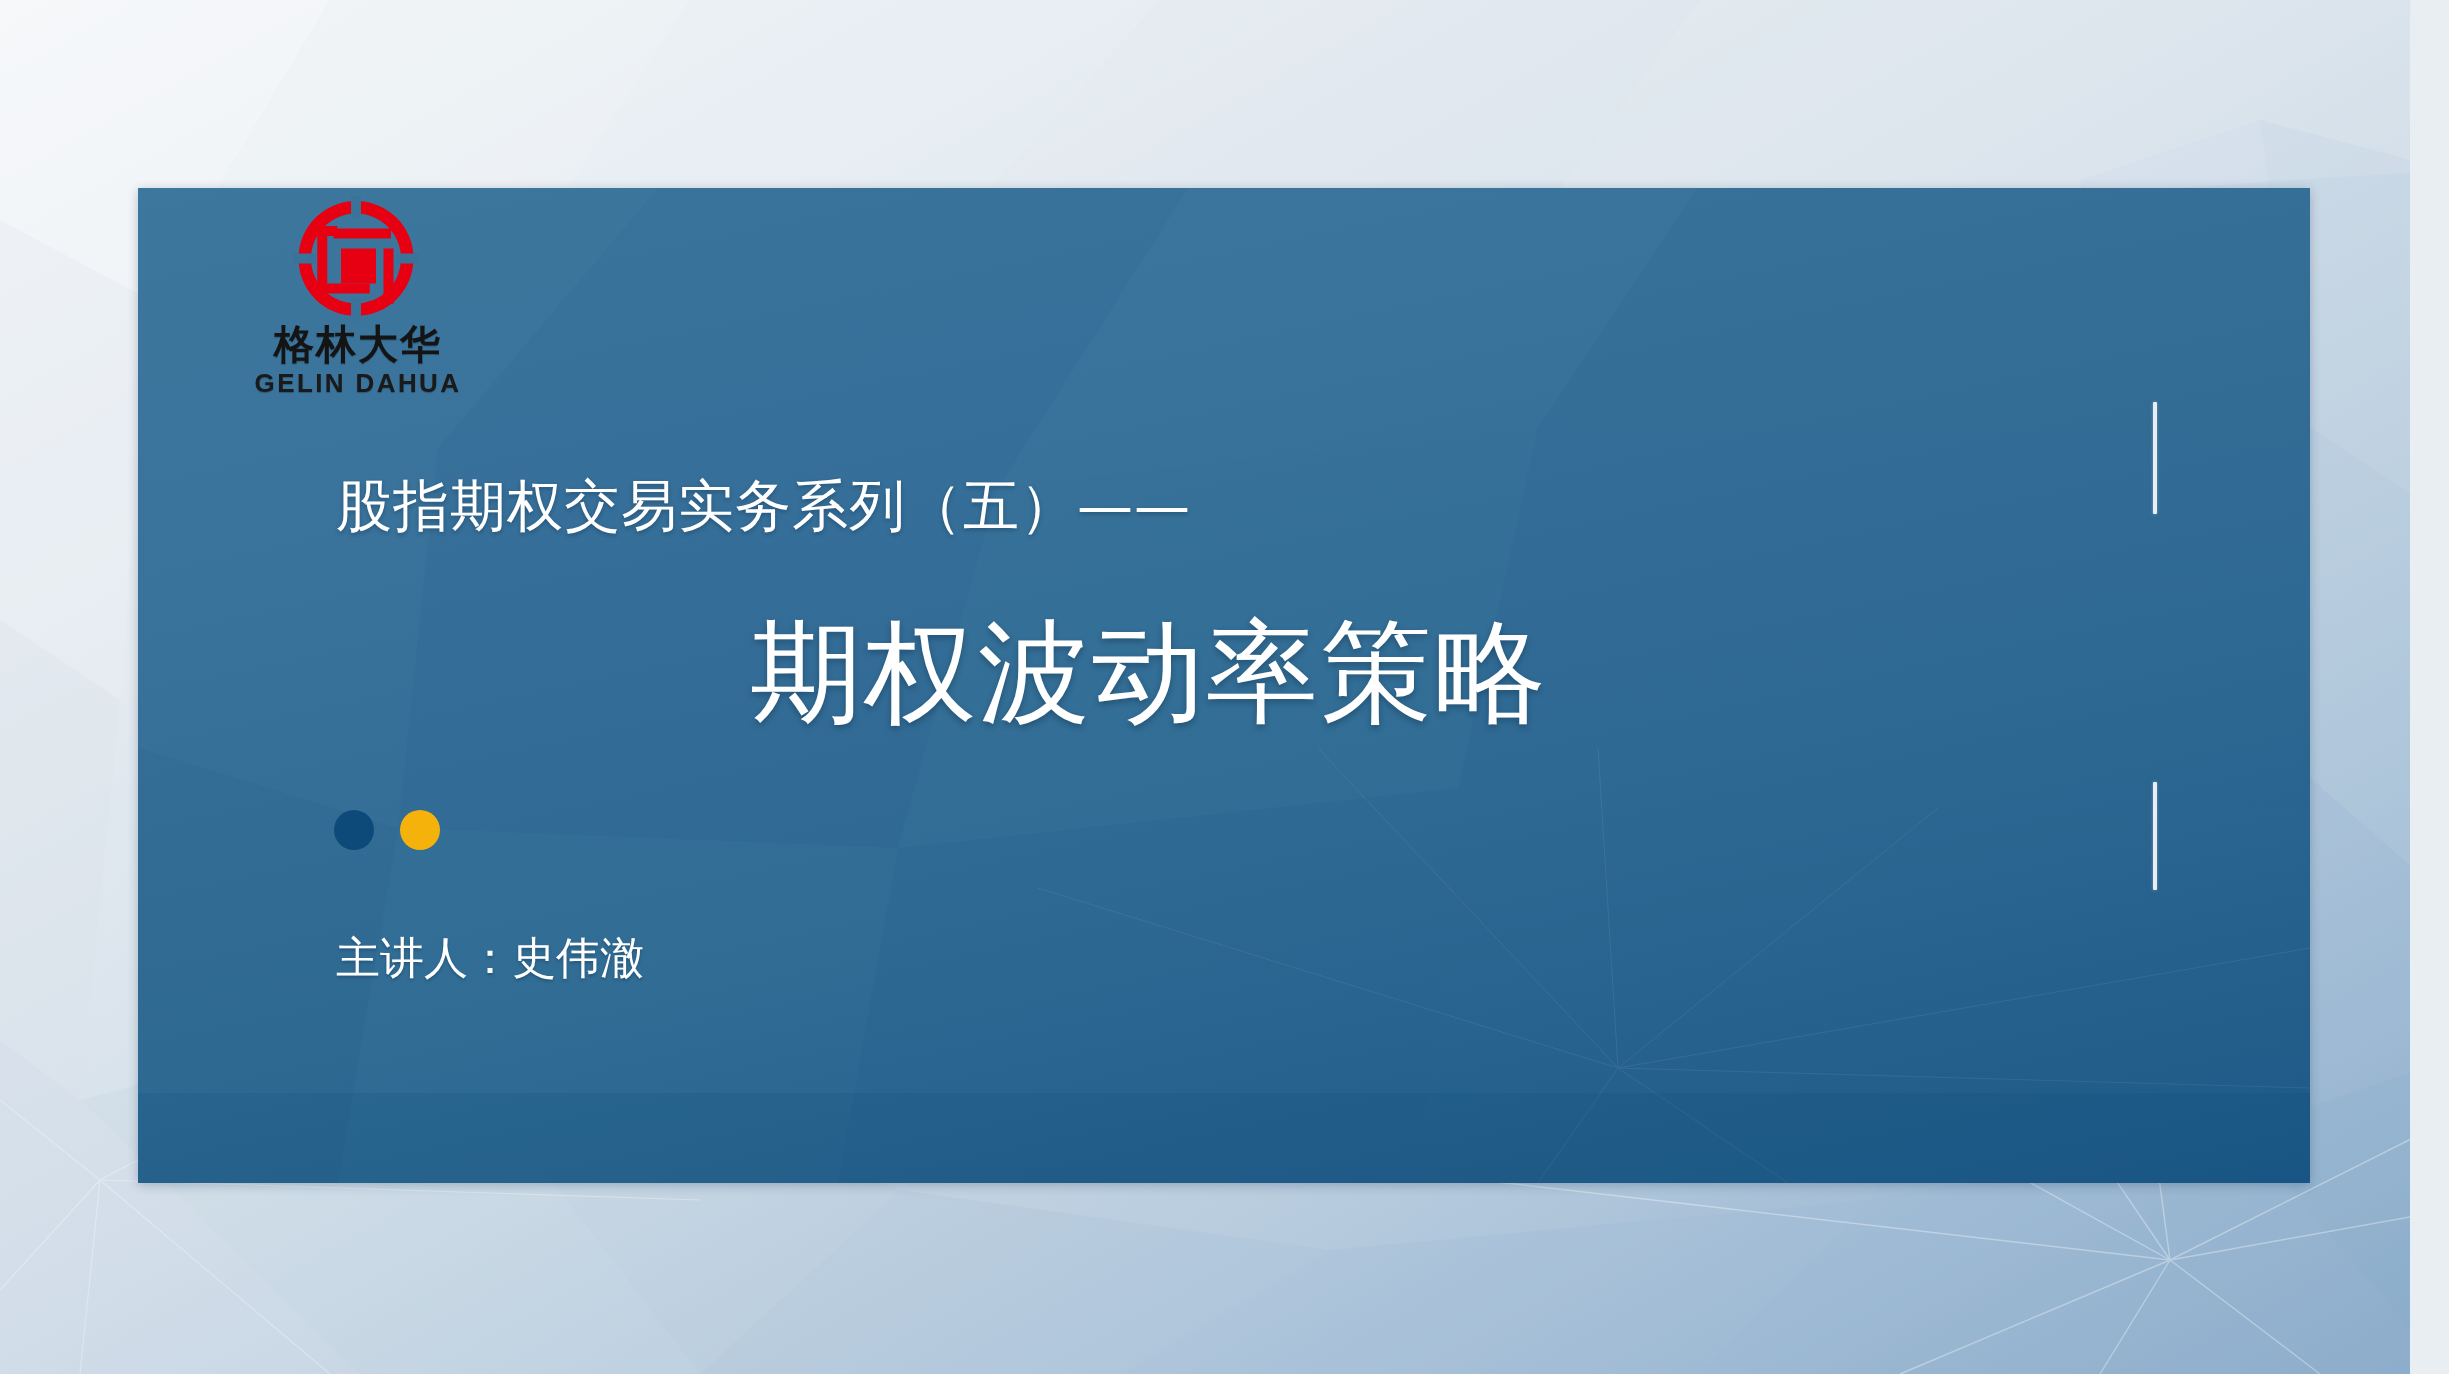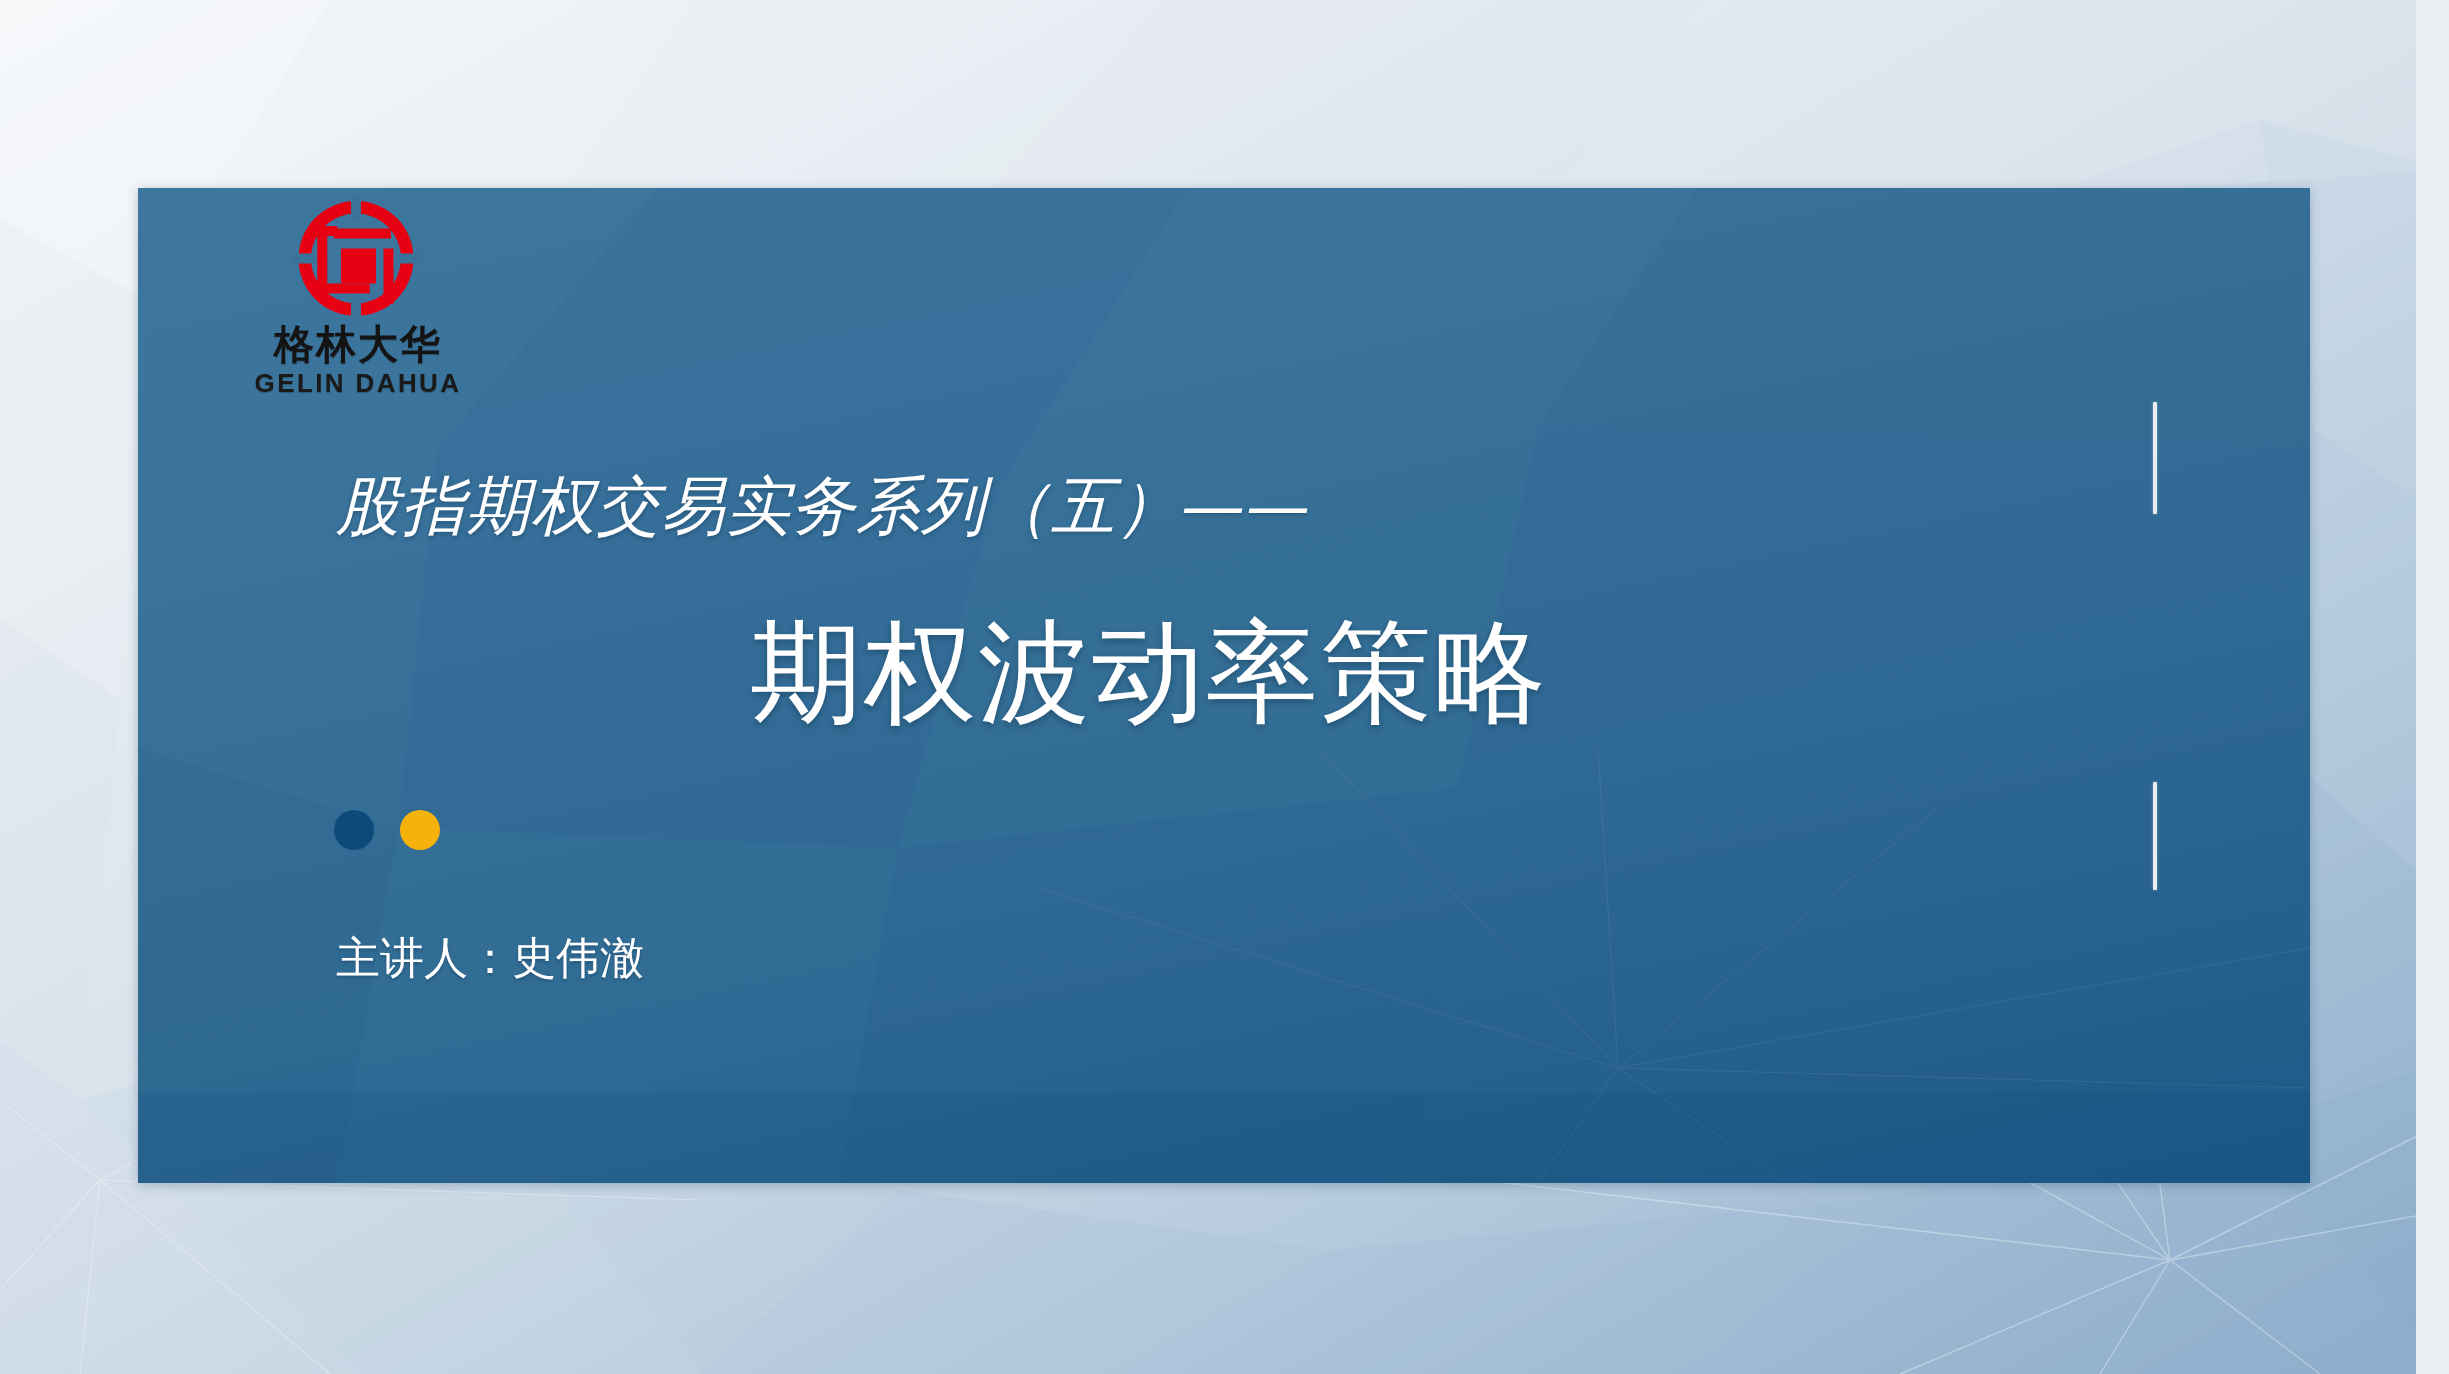--- a/index.html
+++ b/index.html
@@ -1,21 +1,21 @@
 <!DOCTYPE html>
 <html><head>
 <meta charset="utf-8">
 <style>
   html,body{margin:0;padding:0;}
   body{
     width:2449px;height:1374px;overflow:hidden;
     font-family:"Liberation Sans","DejaVu Sans",sans-serif;
     background:#e9eef3;
   }
-  #slide{position:relative;width:2410px;height:1374px;overflow:hidden;background:#eceff3;padding-left:6px;}
+  #slide{position:relative;width:2410px;height:1374px;overflow:hidden;background:#eceff3;}
 
   
   #bg{position:absolute;inset:0;}
   #bg svg{display:block;width:2449px;height:1374px;}
 
   
   #panel{
     position:absolute;left:138px;top:188px;width:2172px;height:995px;
     background:linear-gradient(168deg,#3b769c 0%,#37719a 28%,#2f6b94 62%,#245f8c 88%,#1d5988 100%);
     box-shadow:0 2px 10px rgba(30,60,90,.28);
@@ -36,24 +36,23 @@
   }
   #logo .en{
     position:absolute;left:0;top:174px;width:240px;text-align:center;
     font-family:"Liberation Sans",sans-serif;
     font-weight:700;font-size:26px;line-height:26px;color:#1a1a1a;
     letter-spacing:2.4px;text-shadow:0 1px 1px rgba(0,0,0,.25);
   }
   #subtitle{
     position:absolute;left:198px;top:282px;
     font-family:"DejaVu Sans","Liberation Sans",sans-serif;
-    font-size:64px;line-height:72px;color:#ffffff;font-weight:400;
+    font-size:56px;line-height:72px;color:#ffffff;font-weight:400;
     letter-spacing:1px;white-space:nowrap;
     text-shadow:0 2px 4px rgba(0,25,45,.30);
-    font-style:italic;
   }
   #title{
     position:absolute;left:612px;top:420px;
     font-family:"DejaVu Sans","Liberation Sans",sans-serif;
     font-size:112px;line-height:128px;color:#ffffff;font-weight:400;
     letter-spacing:2px;white-space:nowrap;
     text-shadow:0 3px 6px rgba(0,25,45,.32);
   }
 
   

